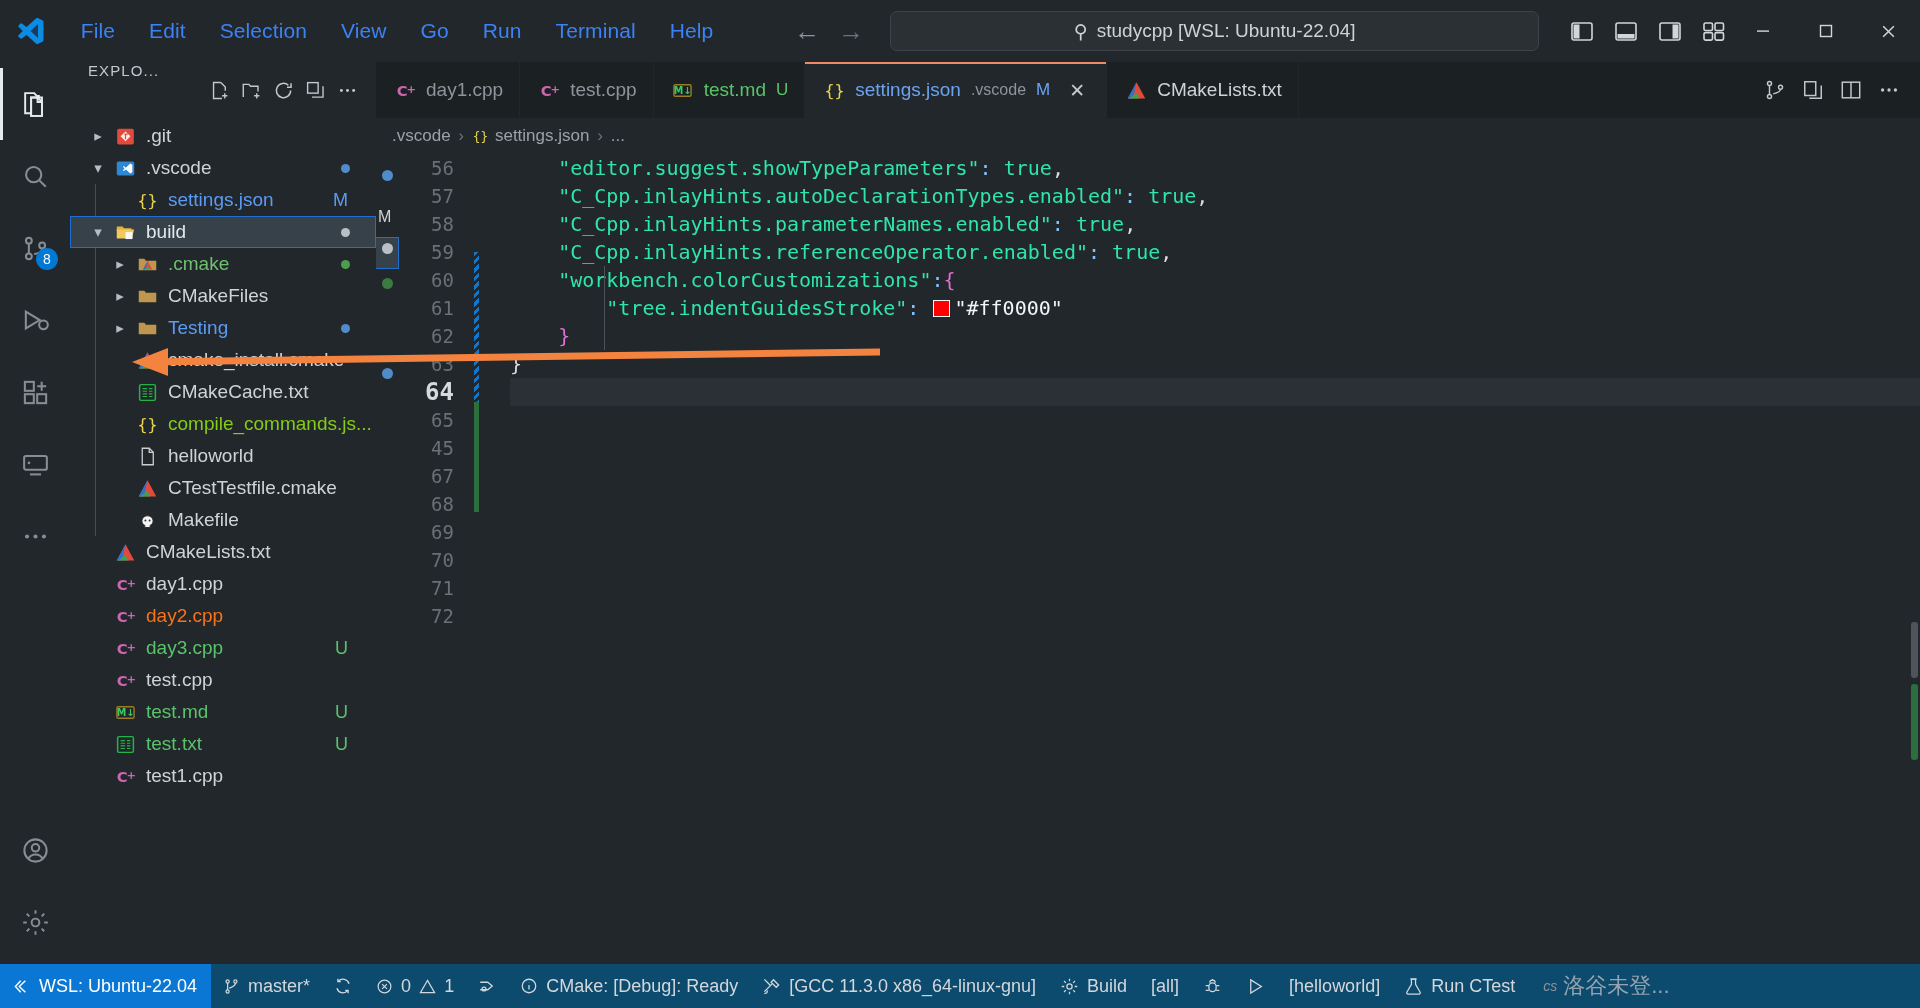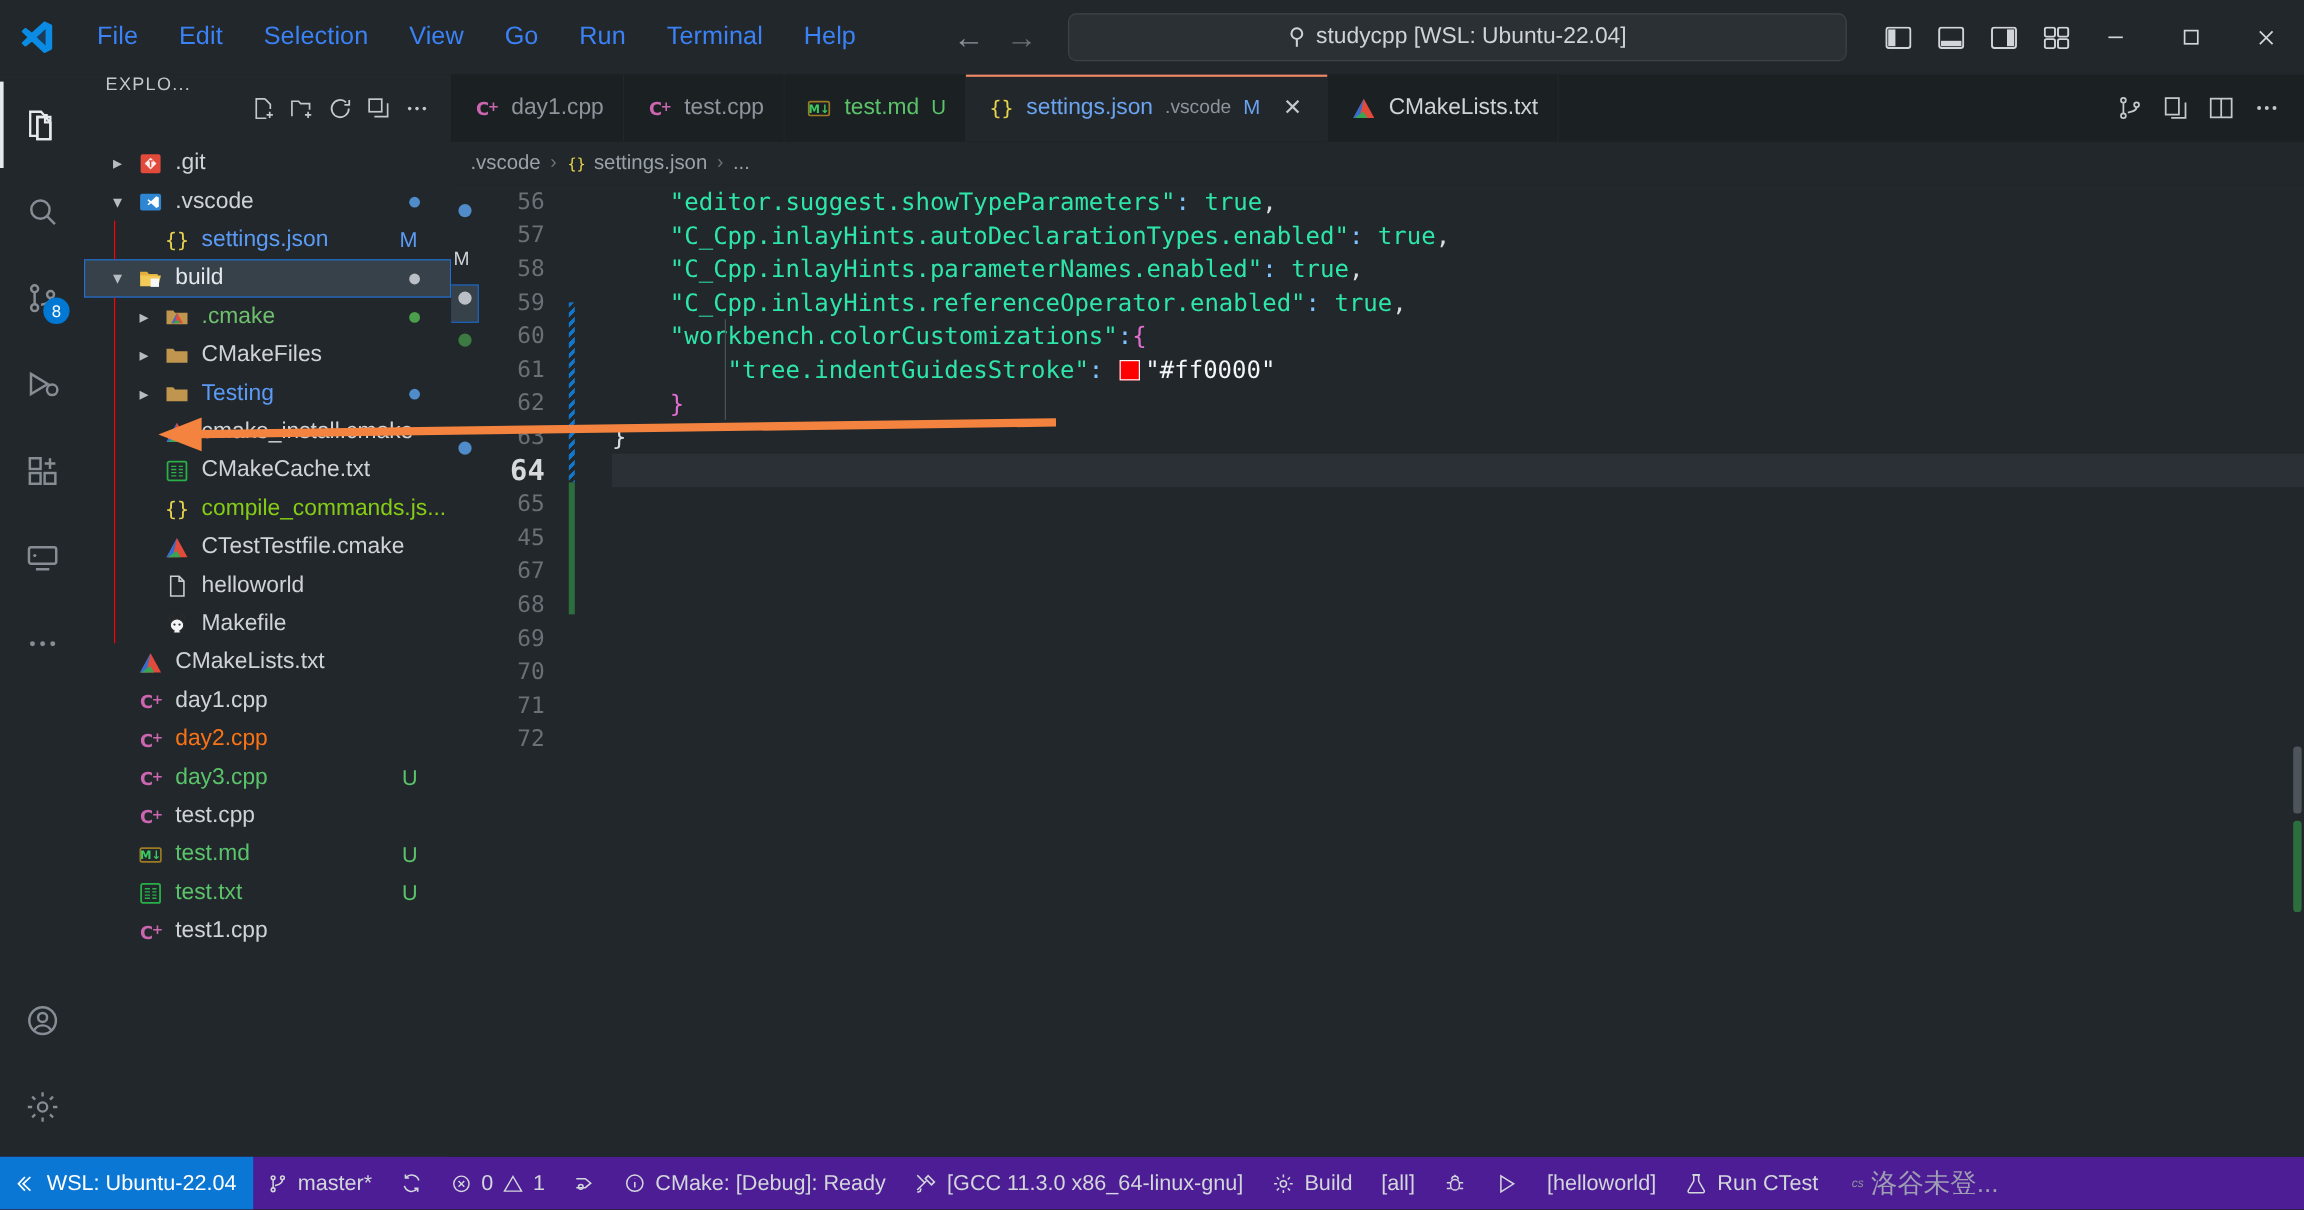--- a/index.html
+++ b/index.html
@@ -134,26 +134,26 @@
   .tok-colon{ color:#7fc3ff;}
   .tok-str{ color:#f3f6f8;}
   .indentline{ position:absolute; width:1px; background:#4a5157;}
   .swatch{ display:inline-block; width:17px; height:17px; background:#ff0000; border:1px solid #f4f6f8;
            vertical-align:-2px; margin:0 4px 0 2px;}
   .minimap{ position:absolute; right:0; top:0; bottom:0; width:14px; }
   .mm-bar{ position:absolute; right:2px; width:7px; border-radius:3px; background:#4d545b;}
 
   
   .status{
-    height:44px; flex:0 0 44px; background:#4c1d95; display:flex; align-items:stretch;
+    height:44px; flex:0 0 44px; background:#0c4a6e; display:flex; align-items:stretch;
     color:#d3d7db; font-size:18px;
   }
   .st{ display:flex; align-items:center; gap:8px; padding:0 12px; cursor:pointer; white-space:nowrap;}
   .st.remote{ background:#0a77d5; color:#fff; padding:0 14px;}
-  .wm{ color:#8d949b; font-size:10px; padding:0 4px;font-style:italic;}
+  .wm{ color:#8d949b; font-size:14px; padding:0 4px;font-style:italic;}
   .wm-cjk{ color:#aeb4ba; font-size:22px; opacity:.85; }
 
   
   .anno{ position:absolute; left:0; top:0; width:1920px; height:1008px; pointer-events:none; z-index:40;}
 </style>
 </head>
 <body>
 
 <div id="app">
 
@@ -444,35 +444,35 @@
             <span class="ficon">
               <svg viewBox="0 0 24 24" width="21" height="21">
                 <text x="12" y="18.5" text-anchor="middle" font-size="19" fill="#e8d44d" font-family="DejaVu Sans Mono, monospace">{}</text>
               </svg>
             </span>
             <span class="rlabel" style="color:#84cc16">compile_commands.js...</span>
           </div>
           <div class="row" style="padding-left: 62px;">
             <span class="ficon">
               <svg viewBox="0 0 24 24" width="21" height="21">
+                <path d="M6 2.6h8l4.6 4.6V21.4H6z" fill="none" stroke="#c9ced3" stroke-width="1.5"></path>
+                <path d="M14 2.6v4.6h4.6" fill="none" stroke="#c9ced3" stroke-width="1.5"></path>
+              </svg>
+            </span>
+            <span class="rlabel" style="color:#cfd3d7">helloworld</span>
+          </div>
+          <div class="row" style="padding-left: 62px;">
+            <span class="ficon">
+              <svg viewBox="0 0 24 24" width="21" height="21">
                 <path d="M12 2.6 22 21H2z" fill="#e24a3b"></path>
                 <path d="M12 2.6 7.8 21H2z" fill="#2f6fd0"></path>
                 <path d="M3.4 21h12l-3.6-6.2z" fill="#39a552"></path>
               </svg>
             </span>
             <span class="rlabel" style="color:#cfd3d7">CTestTestfile.cmake</span>
-          </div>
-          <div class="row" style="padding-left: 62px;">
-            <span class="ficon">
-              <svg viewBox="0 0 24 24" width="21" height="21">
-                <path d="M6 2.6h8l4.6 4.6V21.4H6z" fill="none" stroke="#c9ced3" stroke-width="1.5"></path>
-                <path d="M14 2.6v4.6h4.6" fill="none" stroke="#c9ced3" stroke-width="1.5"></path>
-              </svg>
-            </span>
-            <span class="rlabel" style="color:#cfd3d7">helloworld</span>
           </div>
           <div class="row" style="padding-left: 62px;">
             <span class="ficon">
               <svg viewBox="0 0 24 24" width="21" height="21">
                 <path d="M12 6.6c-3.4 0-6.4 2.6-6.4 5.8 0 2.4 1.4 4.4 3.6 5.4l-.6 2.2h6.8l-.6-2.2c2.2-1 3.6-3 3.6-5.4 0-3.2-3-5.8-6.4-5.8z" fill="#f2f4f6" stroke="#2b2b2b" stroke-width="1.1"></path>
                 <path d="M6.4 9.2C4.8 7.2 4.6 4.6 5.6 3.4c1.2-1 3 .4 3.6 2.6M17.6 9.2c1.6-2 1.8-4.6.8-5.8-1.2-1-3 .4-3.6 2.6" fill="none" stroke="#2b2b2b" stroke-width="1.2"></path>
                 <circle cx="9.6" cy="12" r="1.1" fill="#2b2b2b"></circle>
                 <circle cx="14.4" cy="12" r="1.1" fill="#2b2b2b"></circle>
               </svg>
             </span>

